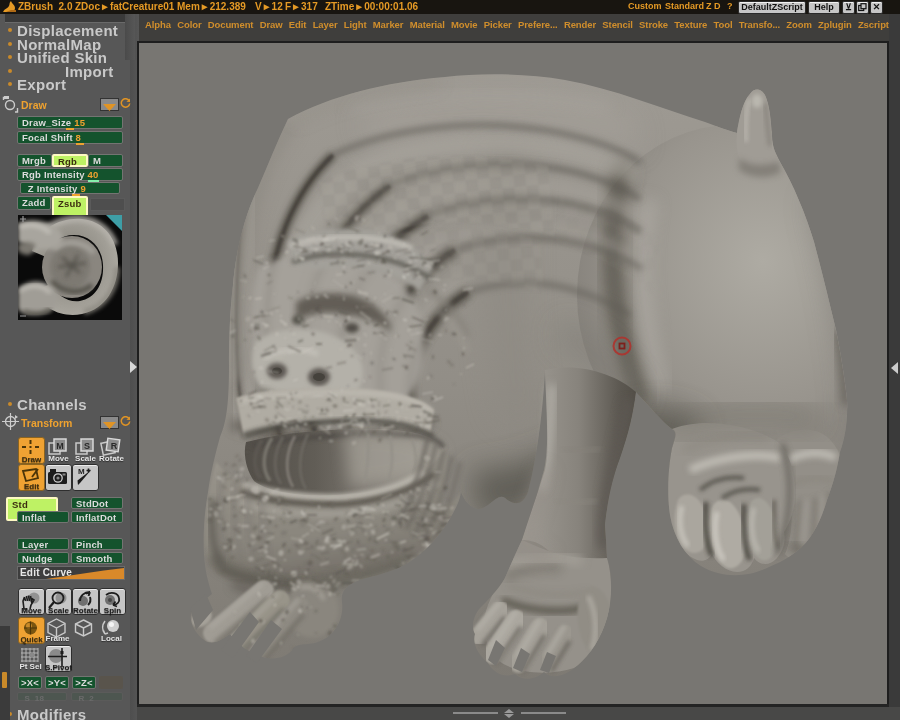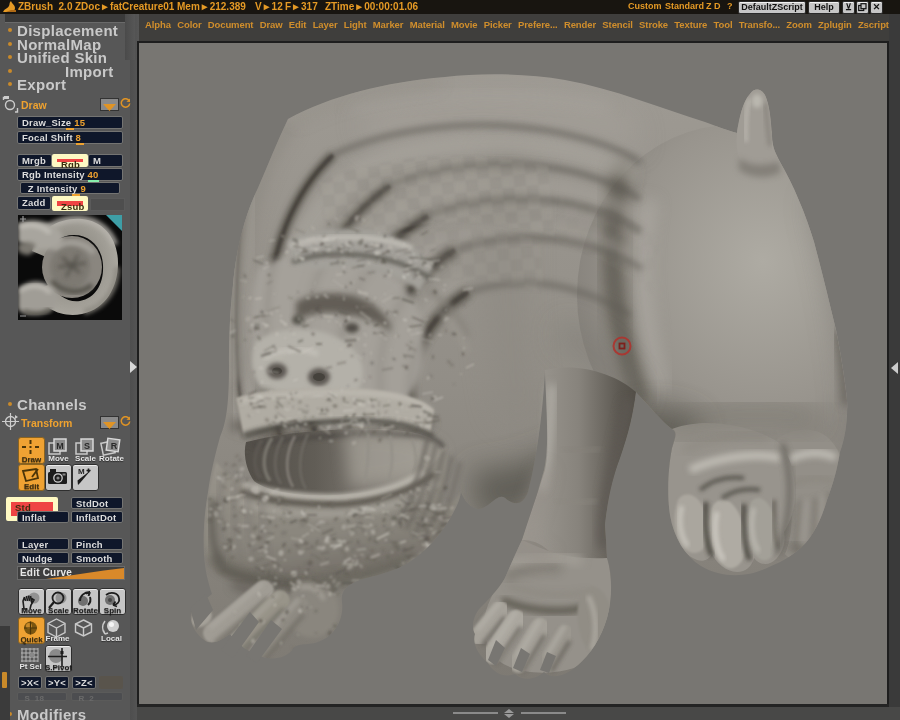--- a/index.html
+++ b/index.html
@@ -13,25 +13,25 @@
      box-shadow:inset 0 1px 0 #f0f0f0;}
   
   #menubar{position:absolute;left:0;top:14px;width:900px;height:27px;background:#3f3e3c;}
   #menubar .items{position:absolute;left:145px;top:5px;width:744px;display:flex;justify-content:space-between;}
   #menubar span{font-size:9.5px;font-weight:bold;color:#d08e2c;letter-spacing:-0.1px;}
   
   #panel{position:absolute;left:0;top:14px;width:139px;height:706px;background:#575757;}
   .prow{position:absolute;left:8px;height:12px;display:flex;align-items:center;}
   .bullet{width:4px;height:4px;border-radius:50%;background:#c98a2a;margin-right:5px;}
   .prow b{font-size:15px;font-weight:bold;color:#c9c9c9;letter-spacing:0.3px;}
-  .zbtn{position:absolute;background:#0f172a;border:1px solid #747472;border-radius:2px;
+  .zbtn{position:absolute;background:#14532d;border:1px solid #747472;border-radius:2px;
      font-size:9.5px;font-weight:bold;color:#dcdcdc;line-height:11px;padding-left:4px;
      box-sizing:border-box;letter-spacing:0.2px;}
   .zbtn .ov{color:#efa22f;}
-  .obtn{background:#ef4444;color:#3c2d10;border:5px solid #fef9c3;}
+  .obtn{background:#bef264;color:#3c2d10;border:2px solid #fef9c3;}
   .hdr{position:absolute;font-size:10.5px;font-weight:bold;color:#efa22f;}
   
   #canvasArea{position:absolute;left:139px;top:43px;width:748px;height:664px;background:#787672;}
   #canvTop{position:absolute;left:137px;top:41px;width:752px;height:2px;background:#1e1e1e;}
   #canvLeft{position:absolute;left:137px;top:41px;width:2px;height:666px;background:#1e1e1e;}
   #canvRight{position:absolute;left:887px;top:41px;width:2px;height:666px;background:#1e1e1e;}
   #canvBottom{position:absolute;left:137px;top:704px;width:752px;height:3px;background:#242424;}
   #rightStrip{position:absolute;left:889px;top:14px;width:11px;height:706px;background:#3a3a3a;}
   #bottomStrip{position:absolute;left:137px;top:707px;width:763px;height:13px;background:#484847;}
   
@@ -115,21 +115,21 @@
 
     <div class="zbtn" style="left:17px;top:102px;width:106px;height:13px;">Draw_Siz<span style="border-bottom:2px solid #efa22f;">e&nbsp;</span><span class="ov">15</span></div>
     <div class="zbtn" style="left:17px;top:117px;width:106px;height:13px;">Focal&nbsp;Shift&nbsp;<span class="ov" style="border-bottom:2px solid #efa22f;">8&nbsp;</span></div>
 
     <div class="zbtn" style="left:17px;top:140px;width:35px;height:13px;">Mrgb</div>
     <div class="zbtn obtn" style="left:52px;top:140px;width:36px;height:13px;">Rgb</div>
     <div class="zbtn" style="left:88px;top:140px;width:35px;height:13px;">M</div>
     <div class="zbtn" style="left:17px;top:154px;width:106px;height:13px;">Rgb&nbsp;Intensity&nbsp;<span class="ov" style="border-bottom:2px solid #86efac;">40</span></div>
     <div class="zbtn" style="left:20px;top:168px;width:100px;height:12px;">&nbsp;Z&nbsp;Intensit<span style="border-bottom:2px solid #efa22f;">y&nbsp;</span><span class="ov">9</span></div>
     <div class="zbtn" style="left:17px;top:182px;width:34px;height:14px;">Zadd</div>
-    <div class="zbtn obtn" style="left:52px;top:182px;width:36px;height:15px;">Zsub</div>
+    <div class="zbtn obtn" style="left:52px;top:182px;width:36px;height:22px;">Zsub</div>
     <div style="position:absolute;left:90px;top:184px;width:33px;height:11px;background:#4e4e4e;border:1px solid #5a5a5a;"></div>
 
     <div id="thumb" style="position:absolute;left:18px;top:201px;width:104px;height:105px;background:#0a0a0a;">
       <svg width="104" height="105" viewBox="0 0 104 105">
         <defs>
           <radialGradient id="tgr" cx="0.45" cy="0.45" r="0.7">
             <stop offset="0" stop-color="#7a776f"></stop>
               <stop offset="0.45" stop-color="#97948c"></stop>
               <stop offset="0.8" stop-color="#aaa79f"></stop>
               <stop offset="1" stop-color="#7a776f"></stop>

